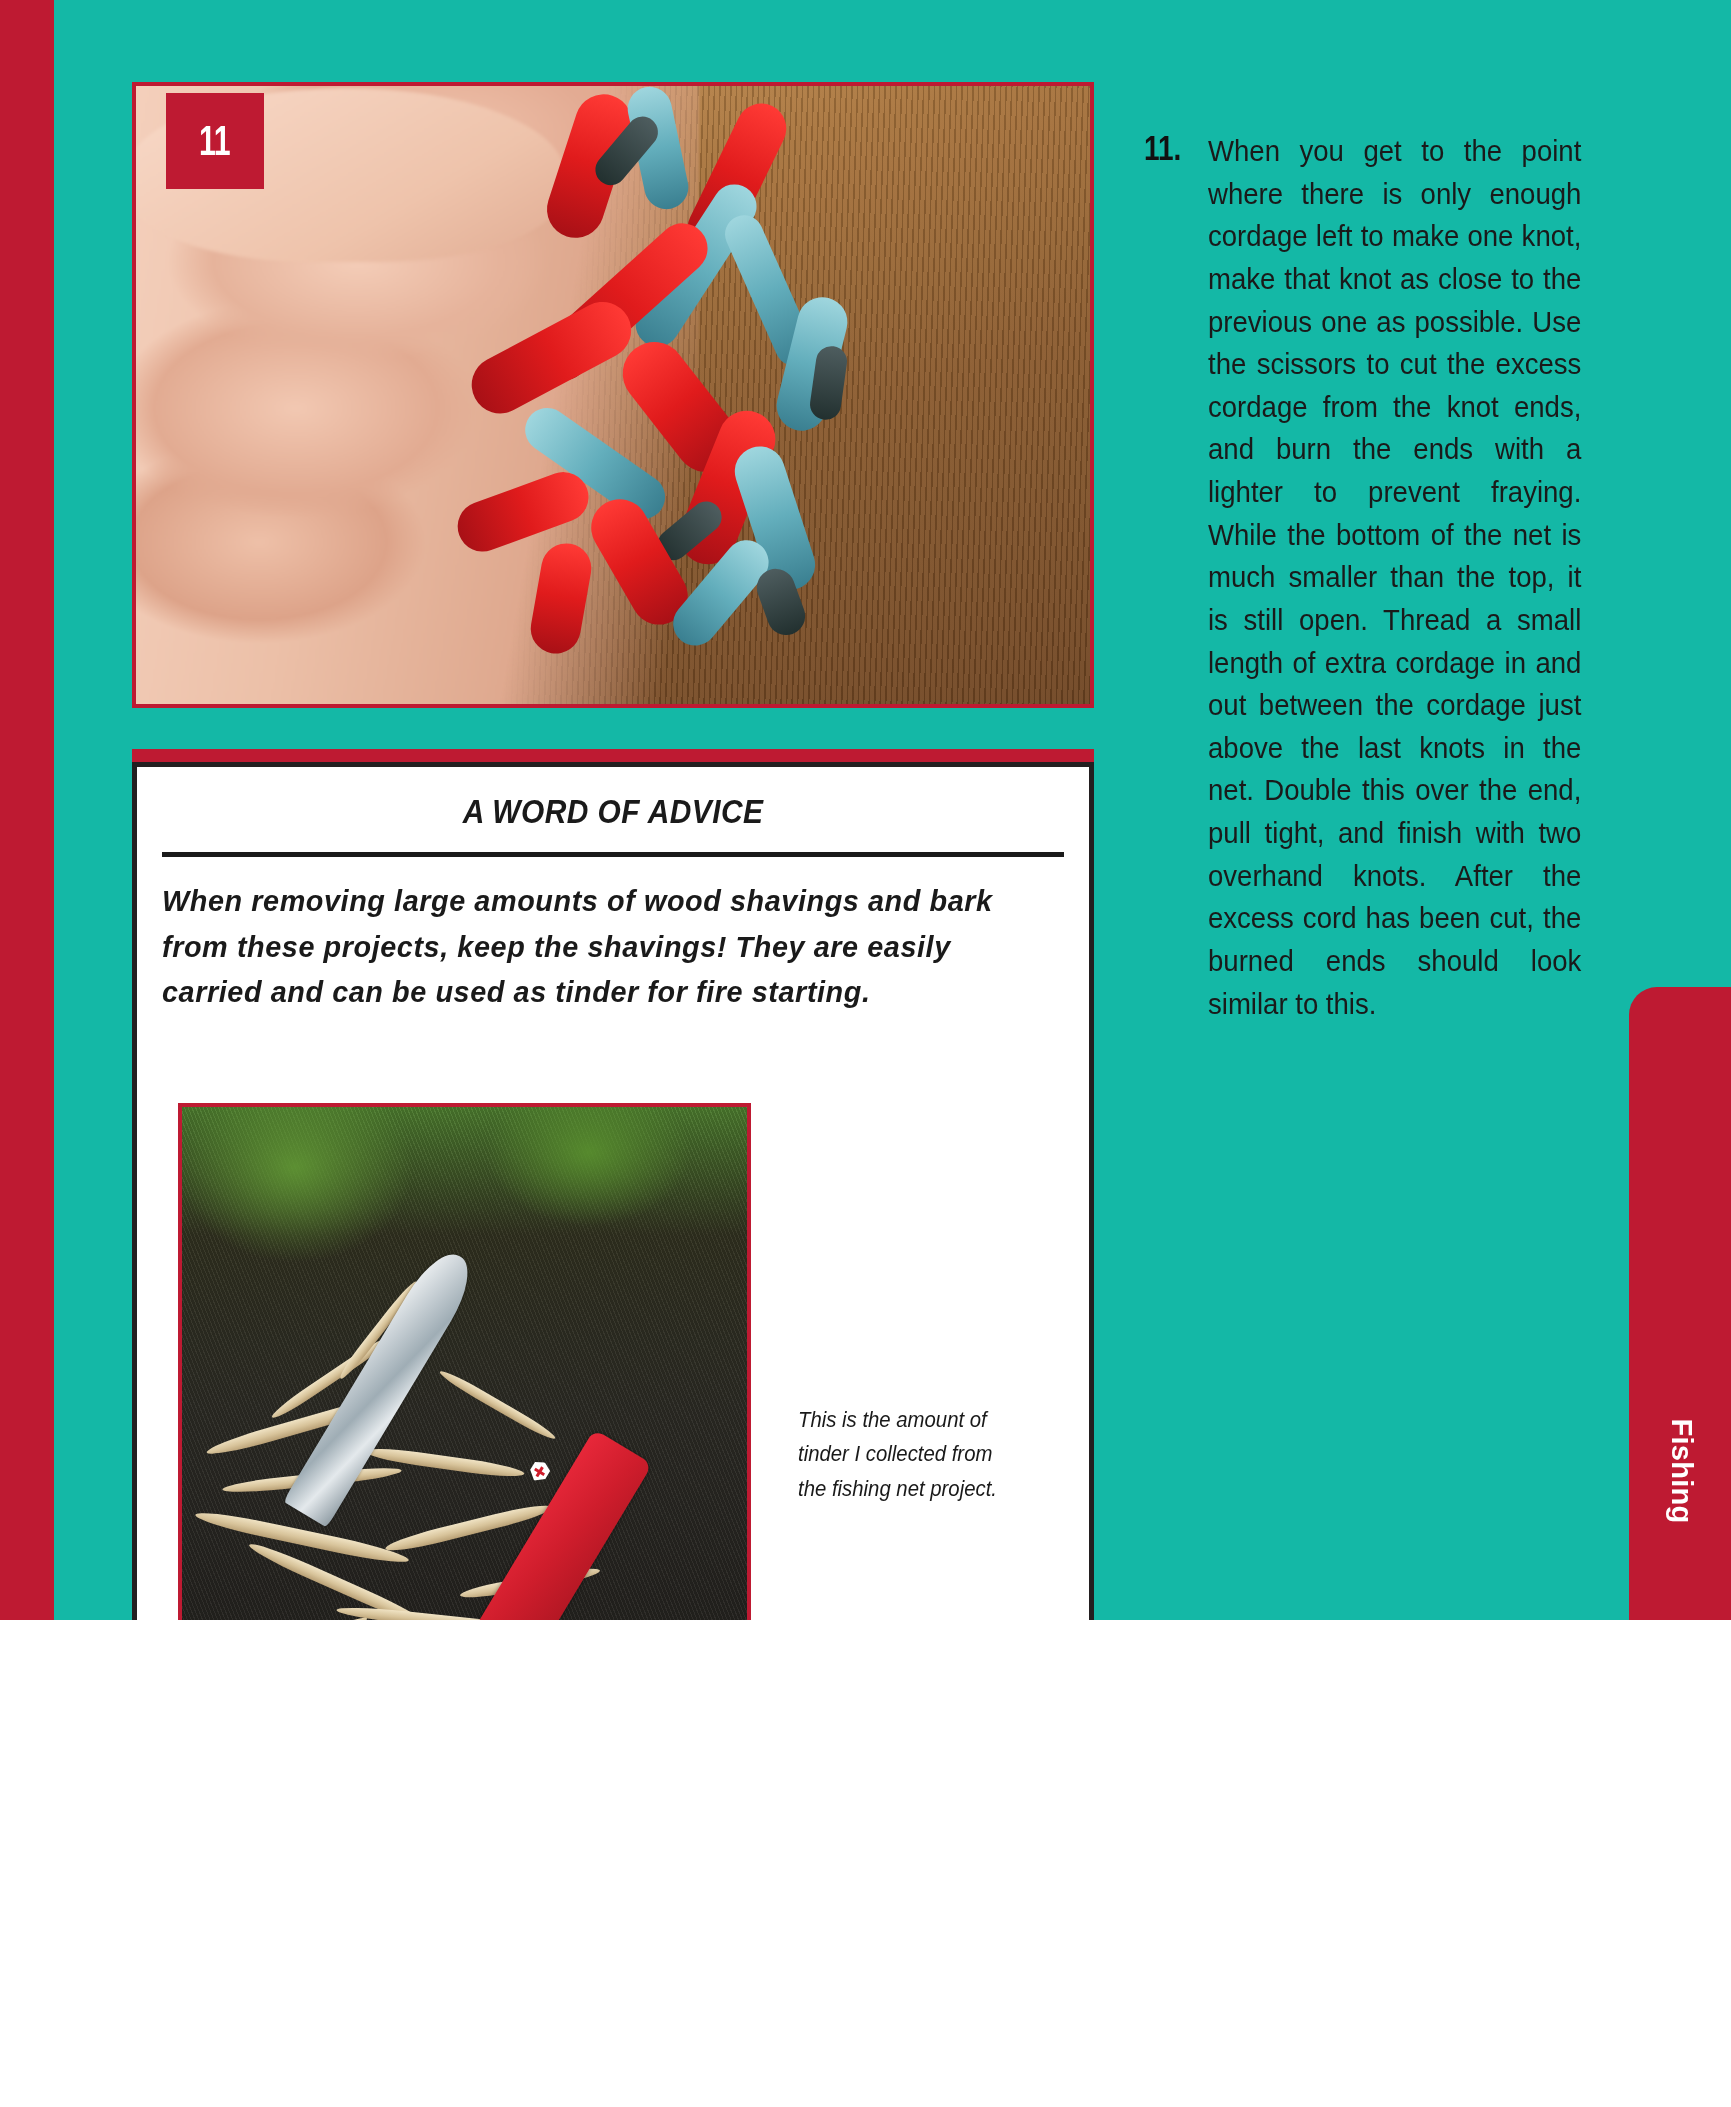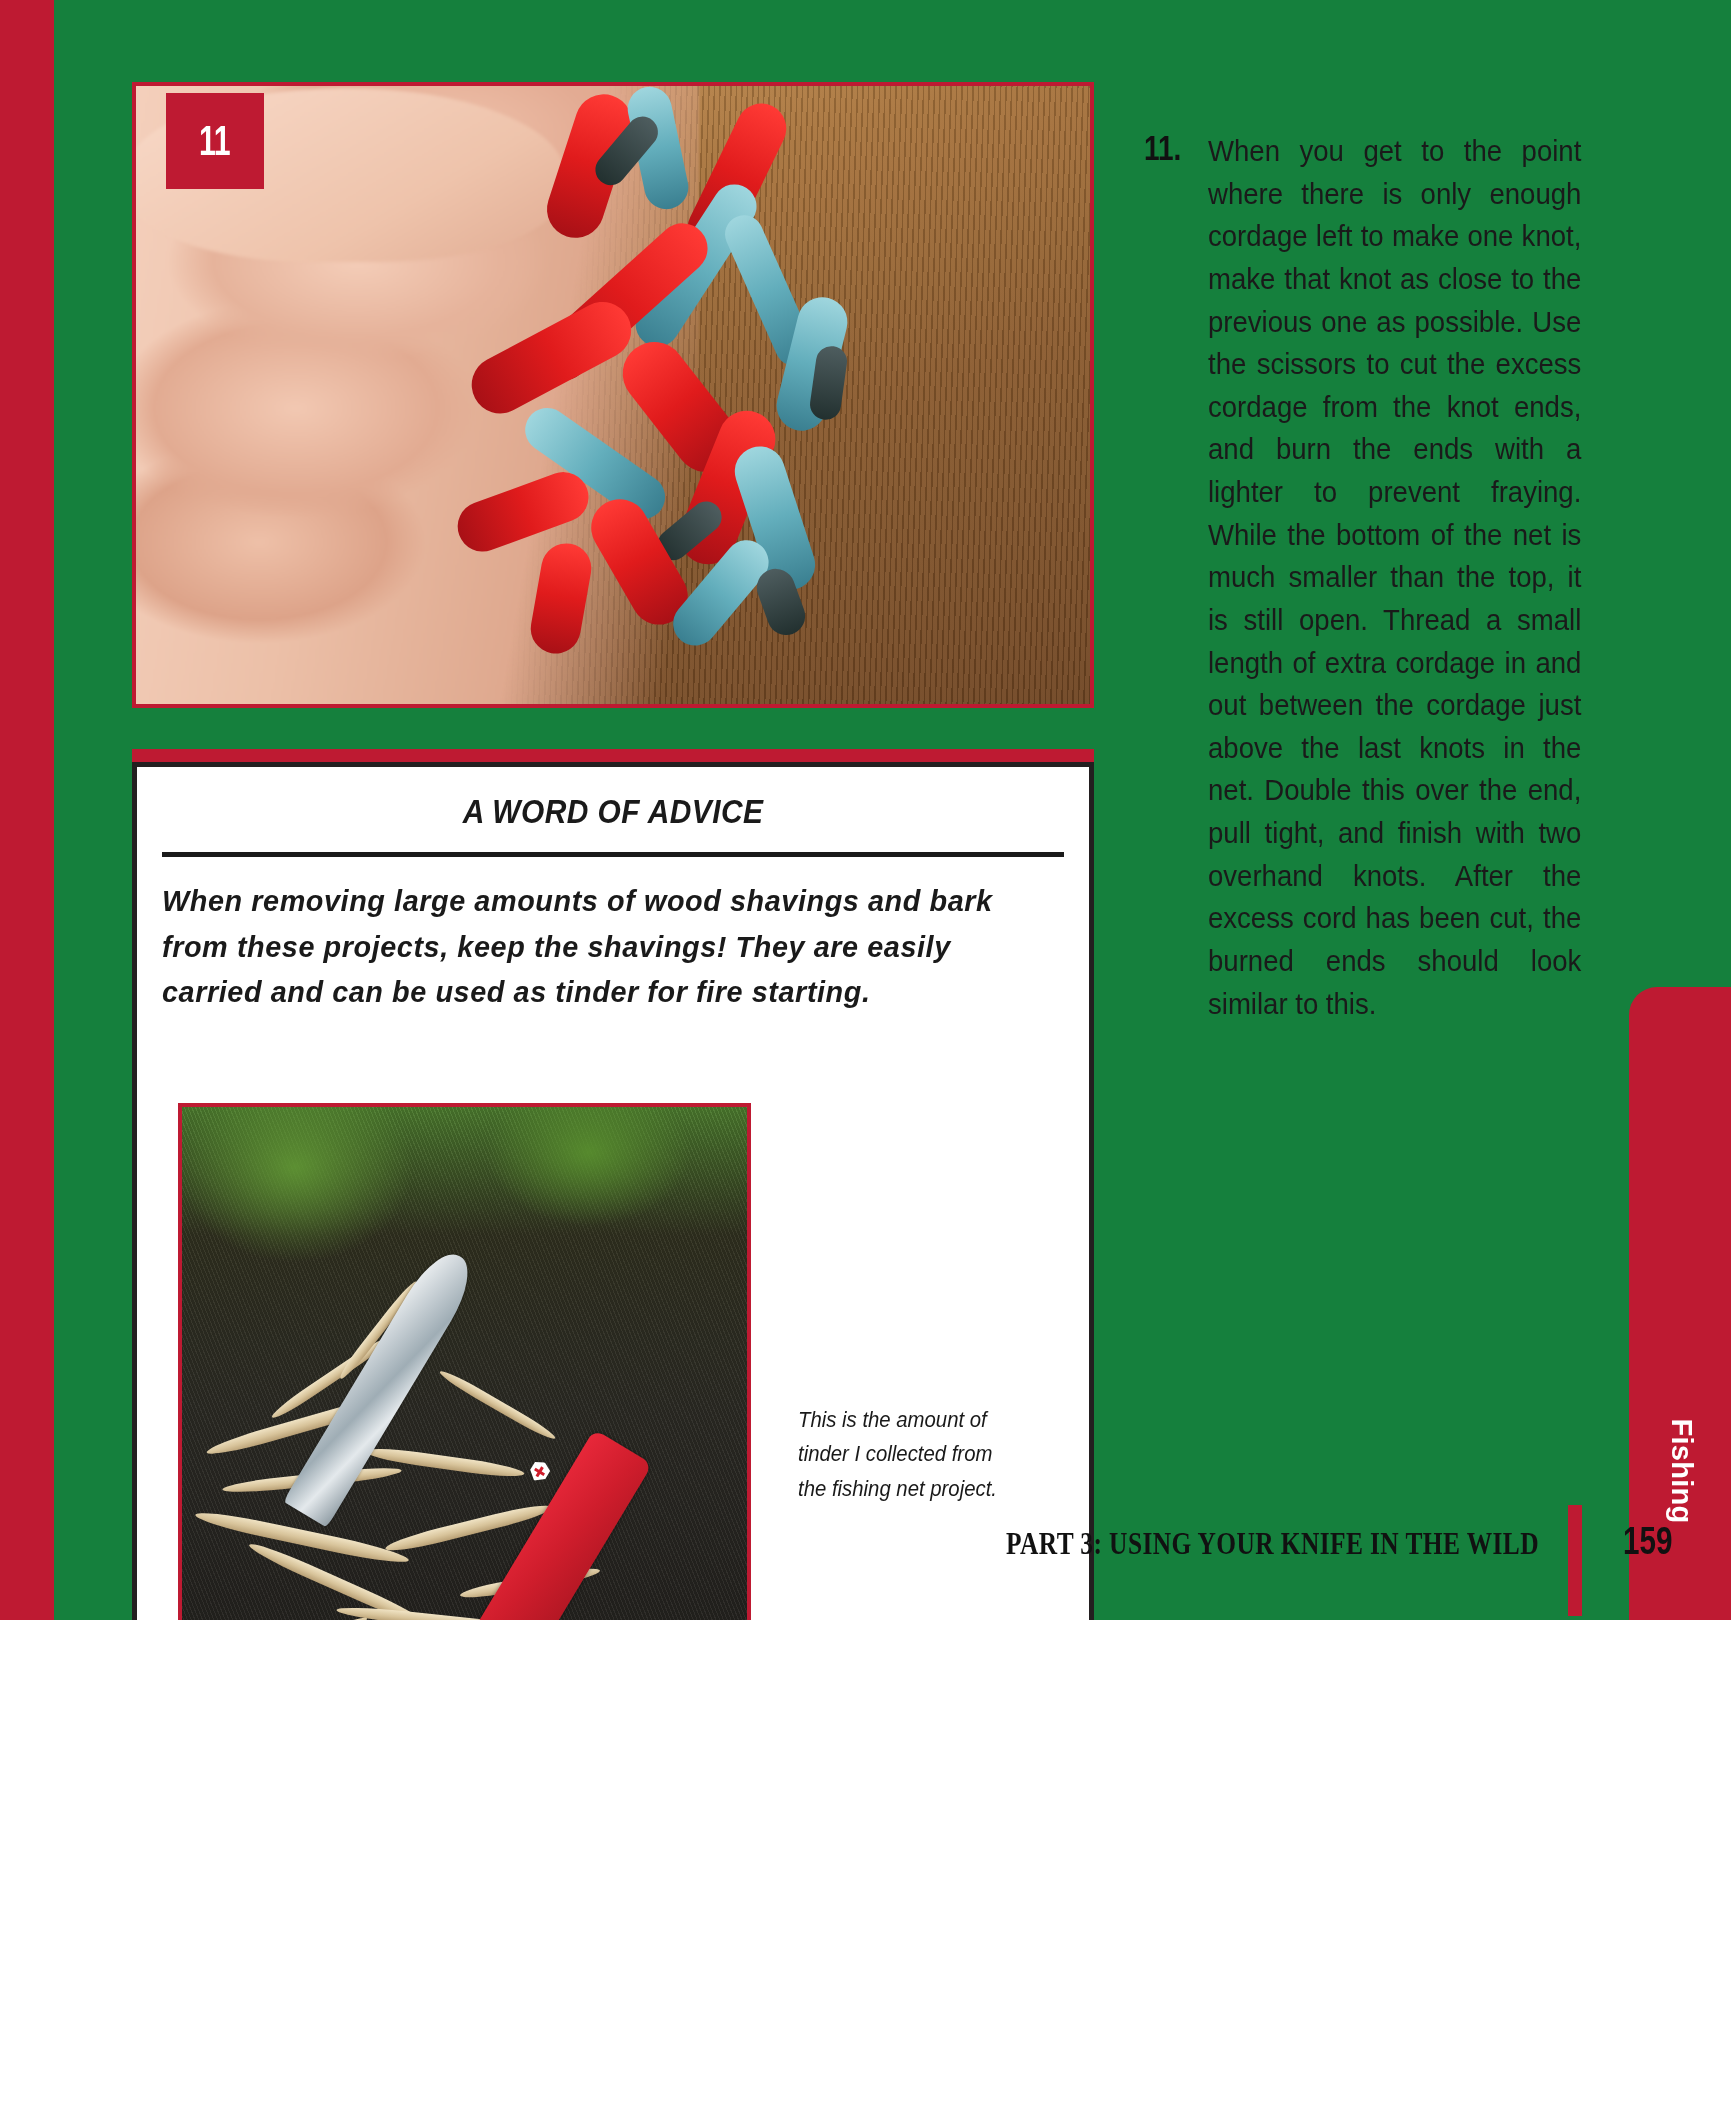--- a/index.html
+++ b/index.html
@@ -7,21 +7,21 @@
     padding: 0;
     background: #ffffff;
   }
   body {
     font-family: "Liberation Sans", sans-serif;
   }
   .page {
     position: relative;
     width: 1732px;
     height: 1620px;
-    background: #15803d;
+    background: #14b8a6;
     overflow: hidden;
   }
 
   
   .spine-bar {
     position: absolute;
     left: 0;
     top: 0;
     width: 54px;
     height: 2108px;
@@ -463,20 +463,15 @@
     <div class="step-row">
       <div class="step-num">11.</div>
       <div class="step-text">When you get to the point where there is only enough cordage left to make one knot, make that knot as close to the previous one as possible. Use the scissors to cut the excess cordage from the knot ends, and burn the ends with a lighter to prevent fraying. While the bottom of the net is much smaller than the top, it is still open. Thread a small length of extra cordage in and out between the cordage just above the last knots in the net. Double this over the end, pull tight, and finish with two overhand knots. After the excess cord has been cut, the burned ends should look similar to this.</div>
     </div>
   </div>
 
   <div class="thumb-tab">
     <div class="thumb-tab-label">Fishing</div>
   </div>
 
-  <div class="footer">
-    <div class="footer-part">PART 3: USING YOUR KNIFE IN THE WILD</div>
-    <div class="footer-divider"></div>
-    <div class="footer-pageno">159</div>
-  </div>
 
 </div>
 
 
 </body></html>

